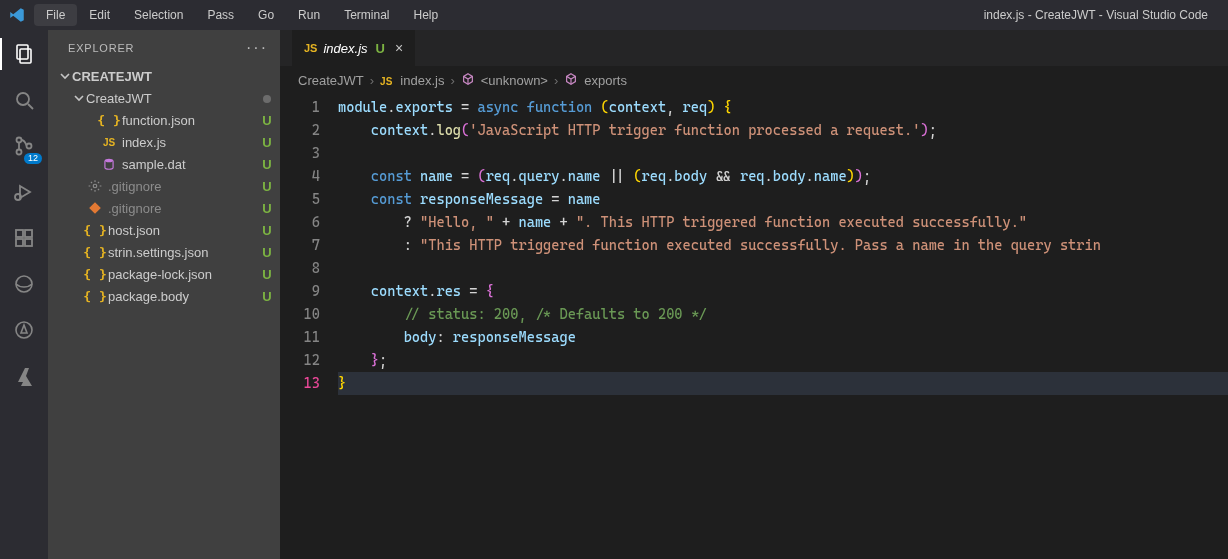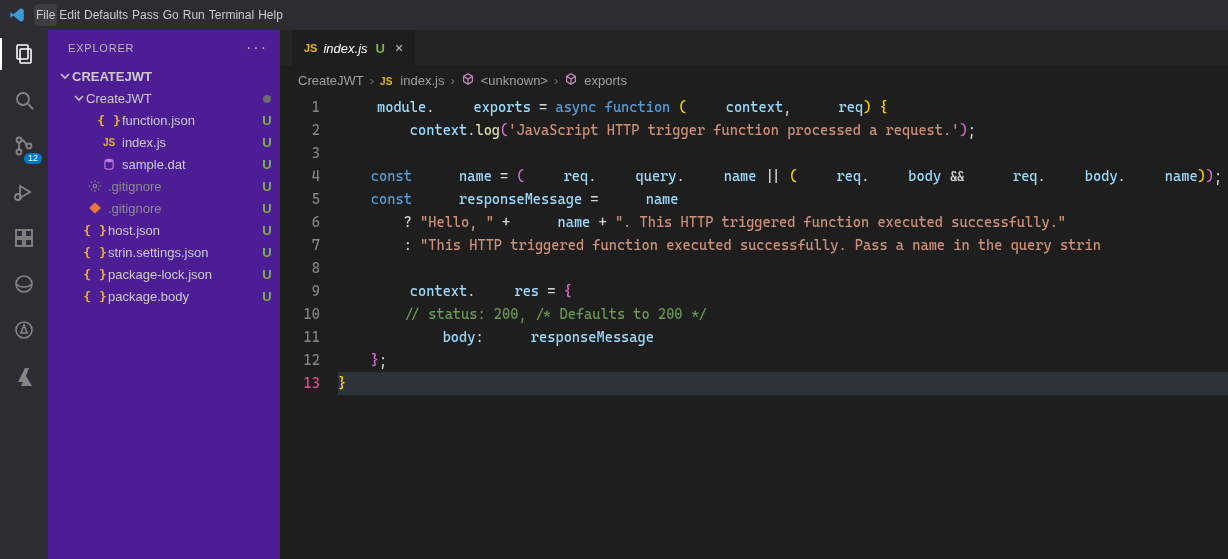--- a/index.html
+++ b/index.html
@@ -23,21 +23,21 @@
     padding: 0 8px;
     color: #cccccc;
     font-size: 12px;
   }
   .titlebar .logo {
     width: 18px; height: 18px;
     display:flex; align-items:center; justify-content:center;
     margin-right: 8px;
   }
   .menubar { display: flex; }
-  .menubar .mi { padding: 4px 2px; border-radius:4px; cursor: default; }
+  .menubar .mi { padding: 4px 12px; border-radius:4px; cursor: default; }
   .menubar .mi.active { background: #3d3d42; }
   .title-center { flex:1; text-align: right; padding-right: 12px; color:#cccccc; }
 
   
   .main { flex:1; display:flex; overflow:hidden; }
 
   
   .activitybar {
     width: 48px;
     background: #2c2c32;
@@ -61,21 +61,21 @@
   .badge {
     position:absolute; bottom:-4px; right:-4px;
     background:#007acc; color:#fff;
     font-size:9px; border-radius:10px;
     padding:1px 4px; line-height:1;
   }
 
   
   .sidebar {
     width: 232px;
-    background: #4c1d95;
+    background: #404040;
     display:flex;
     flex-direction:column;
   }
   .sidebar-header {
     height: 35px;
     display:flex; align-items:center; justify-content:space-between;
     padding: 0 12px 0 20px;
     font-size:11px; letter-spacing:0.8px;
     color:#bbbbbb;
   }
@@ -152,21 +152,21 @@
     color:#858585;
     padding-right:18px;
     padding-top:2px;
     user-select:none;
   }
   .gutter div { height:23px; }
   .codelines { flex:1; padding-top:2px; white-space:pre; min-width:0; overflow:hidden; }
   .codelines .line { height:23px; }
 
   
-  .tk-id  { color:#9cdcfe;margin-left:39px; }   
+  .tk-id  { color:#9cdcfe; }   
   .tk-fn  { color:#dcdcaa; }   
   .tk-kw  { color:#569cd6;margin-top:24px; }   
   .tk-str { color:#ce9178; }   
   .tk-cmt { color:#6a9955; }   
   .tk-p   { color:#d4d4d4; }
   .tk-br  { color:#ffd700; }   
   .tk-br2 { color:#da70d6; }   
 
   .curline { background:#2c313a; }
 </style>
@@ -175,27 +175,28 @@
 
 <div class="titlebar">
   <span class="logo">
     <svg viewBox="0 0 24 24" fill="none">
         <path d="M17 3 L21 5 V19 L17 21 L7 13 L3 16 V8 L7 11 Z" fill="#3b99d8"></path>
       </svg>
   </span>
   <div class="menubar" id="menubar">
       <span class="mi active">File</span>
       <span class="mi">Edit</span>
-      <span class="mi">Defaults</span>
+      <span class="mi">Selection</span>
       <span class="mi">Pass</span>
       <span class="mi">Go</span>
       <span class="mi">Run</span>
       <span class="mi">Terminal</span>
       <span class="mi">Help</span>
     </div>
+  <div class="title-center">index.js - CreateJWT - Visual Studio Code</div>
 </div>
 
 <div class="main">
 
   <div class="activitybar">
     <div class="abi active">
       <svg viewBox="0 0 24 24" fill="none" stroke="currentColor" stroke-width="1.6">
           <rect x="5" y="3" width="11" height="14" rx="1"></rect>
           <rect x="8" y="7" width="11" height="14" rx="1"></rect>
         </svg>

